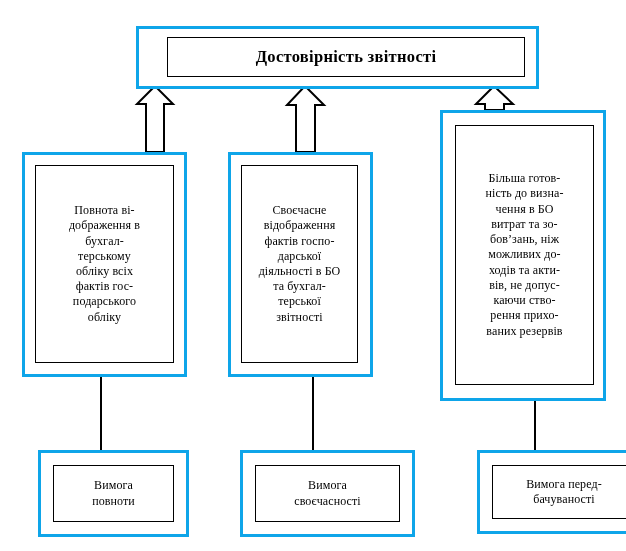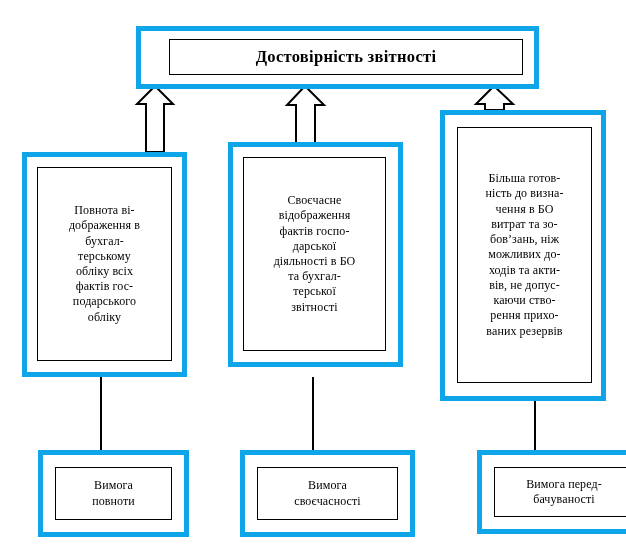--- a/index.html
+++ b/index.html
@@ -16,21 +16,21 @@
     width: 626px;
     height: 551px;
     background: #ffffff;
     overflow: hidden;
   }
 
   
   .node {
     position: absolute;
     box-sizing: border-box;
-    border: 5px solid #0ea5e9;
+    border: 3px solid #0ea5e9;
     background: #ffffff;
   }
   .node > .inner {
     position: absolute;
     box-sizing: border-box;
     border: 1.5px solid #000000;
     background: #ffffff;
     display: flex;
     align-items: center;
     justify-content: center;
@@ -70,22 +70,22 @@
     left: 22px;
     top: 152px;
     width: 165px;
     height: 225px;
   }
   #mid-node-1 > .inner {
     left: 10px; top: 10px; right: 10px; bottom: 11px;
   }
   #mid-node-2 {
     left: 228px;
-    top: 142px;
-    width: 175px;
+    top: 152px;
+    width: 145px;
     height: 225px;
   }
   #mid-node-2 > .inner {
     left: 10px; top: 10px; right: 12px; bottom: 11px;
   }
   #mid-node-3 {
     left: 440px;
     top: 110px;
     width: 166px;
     height: 291px;

